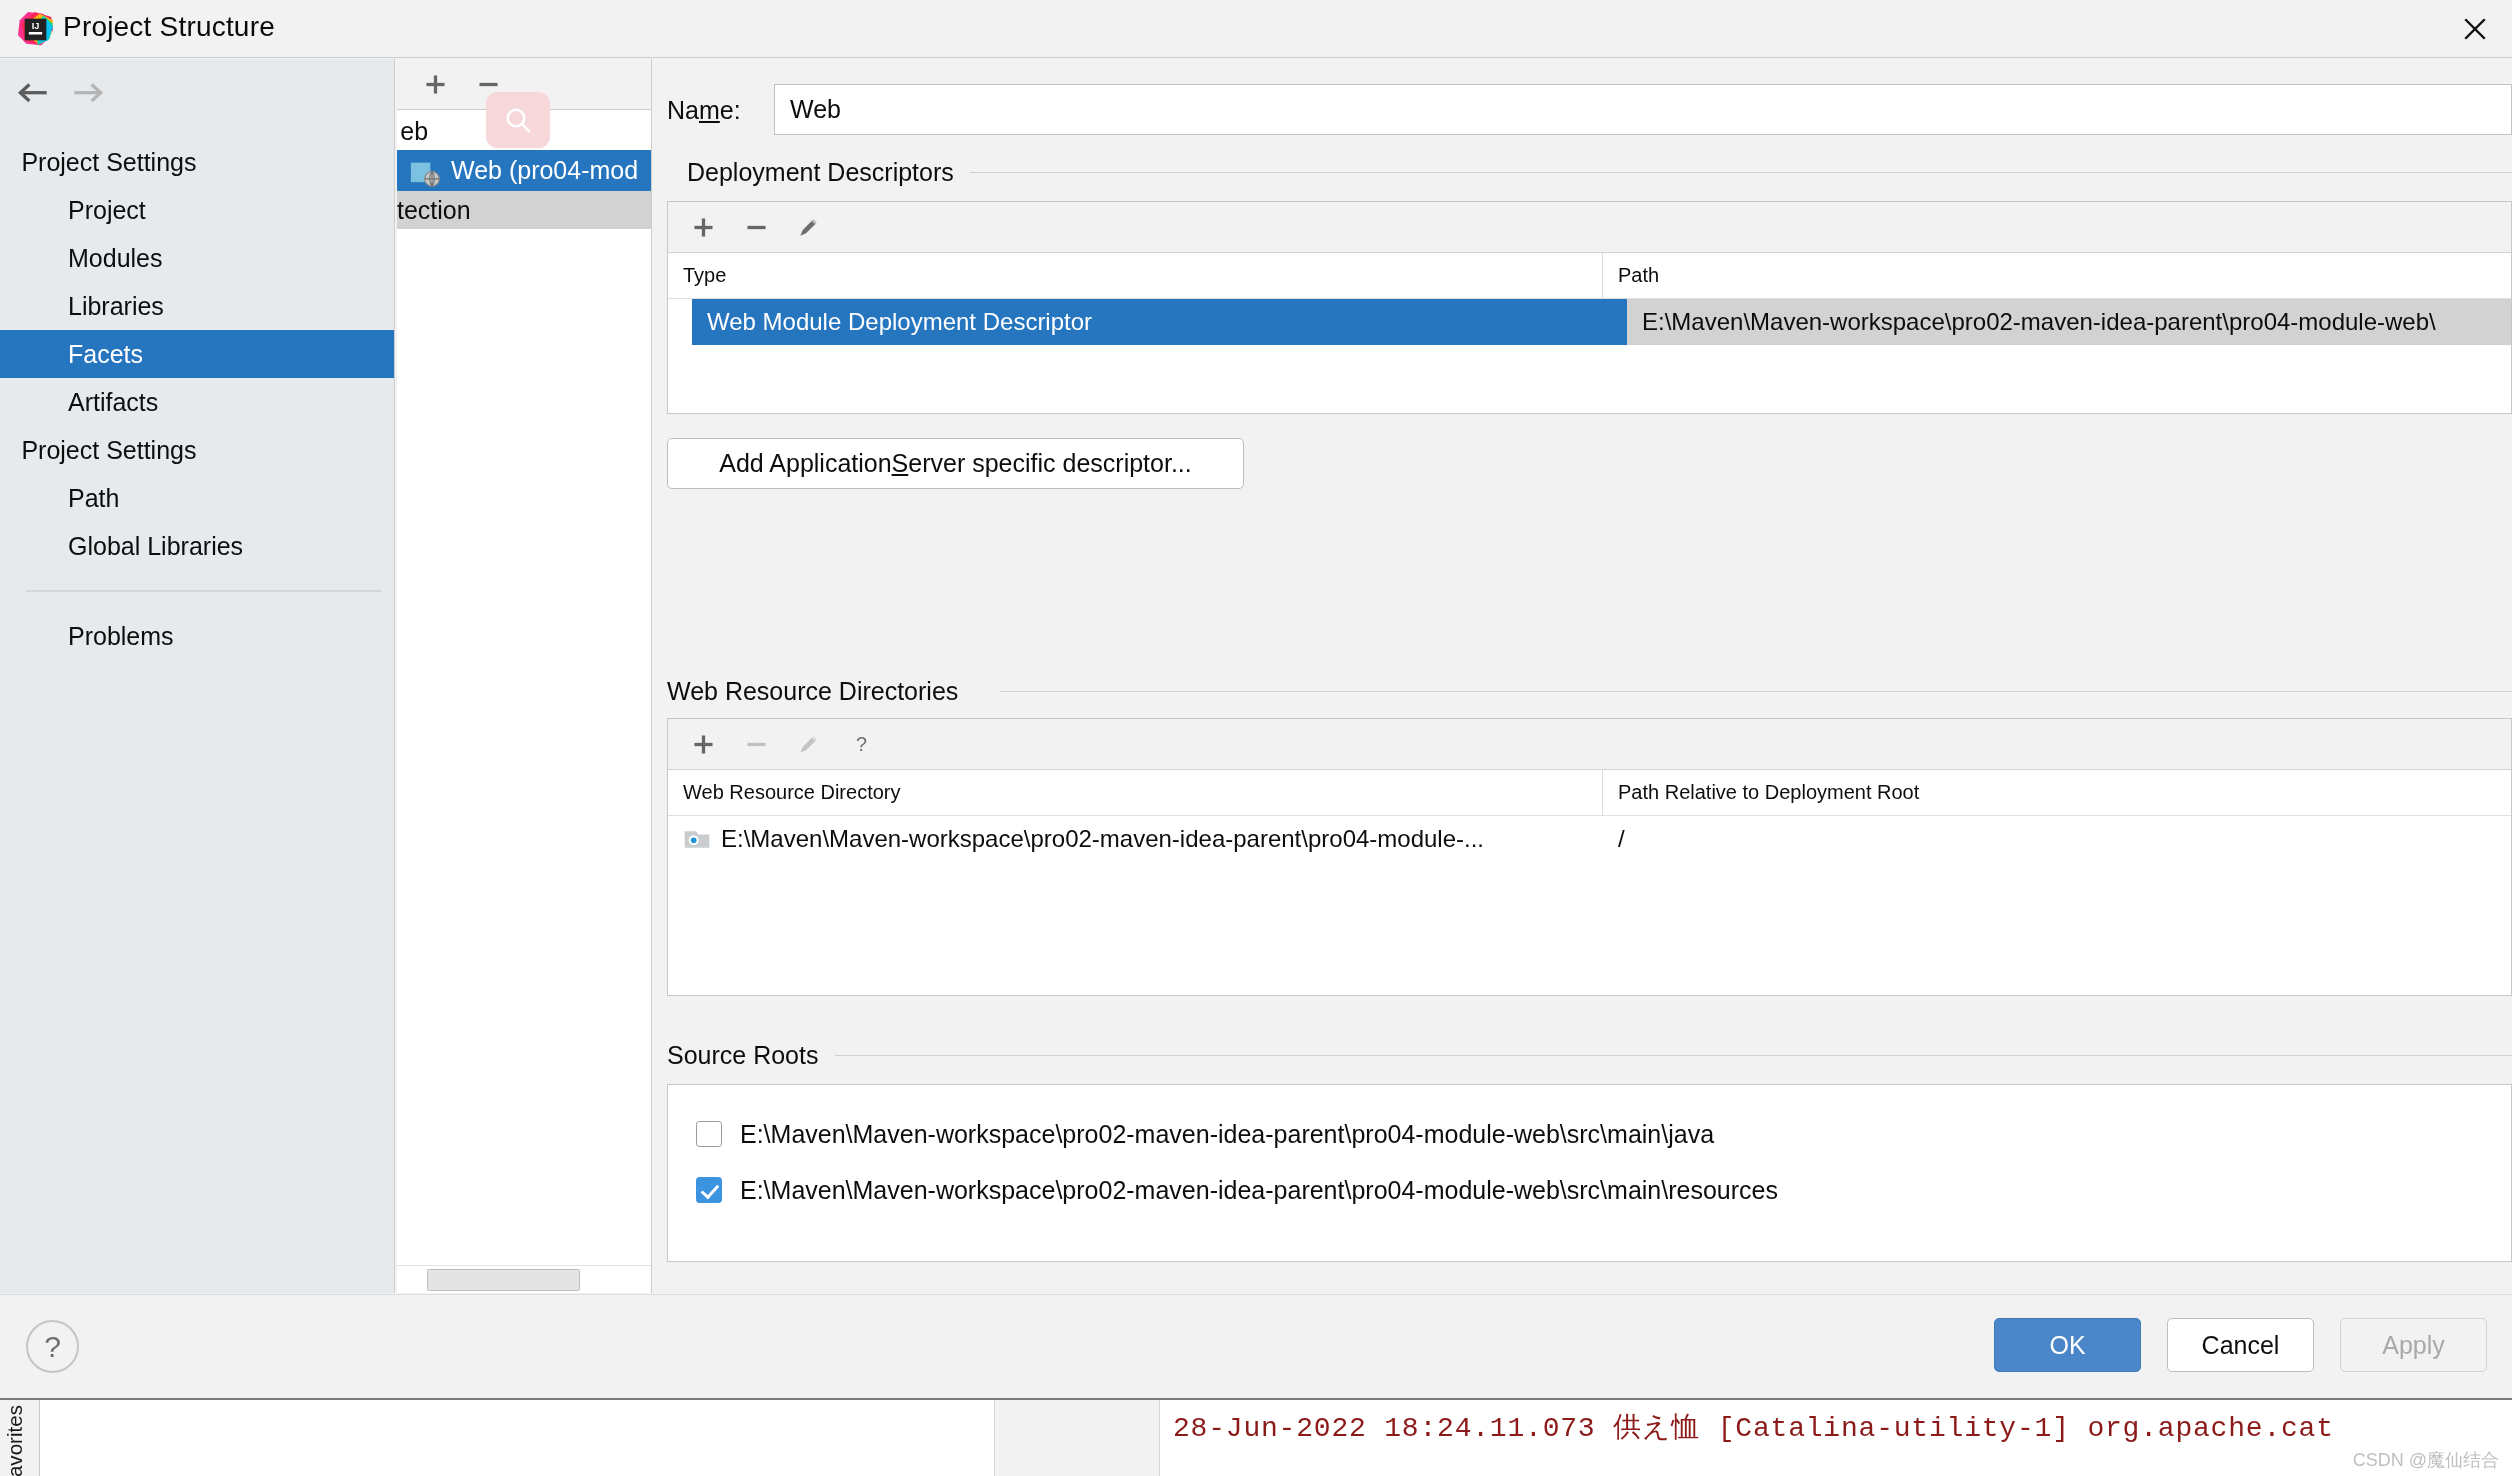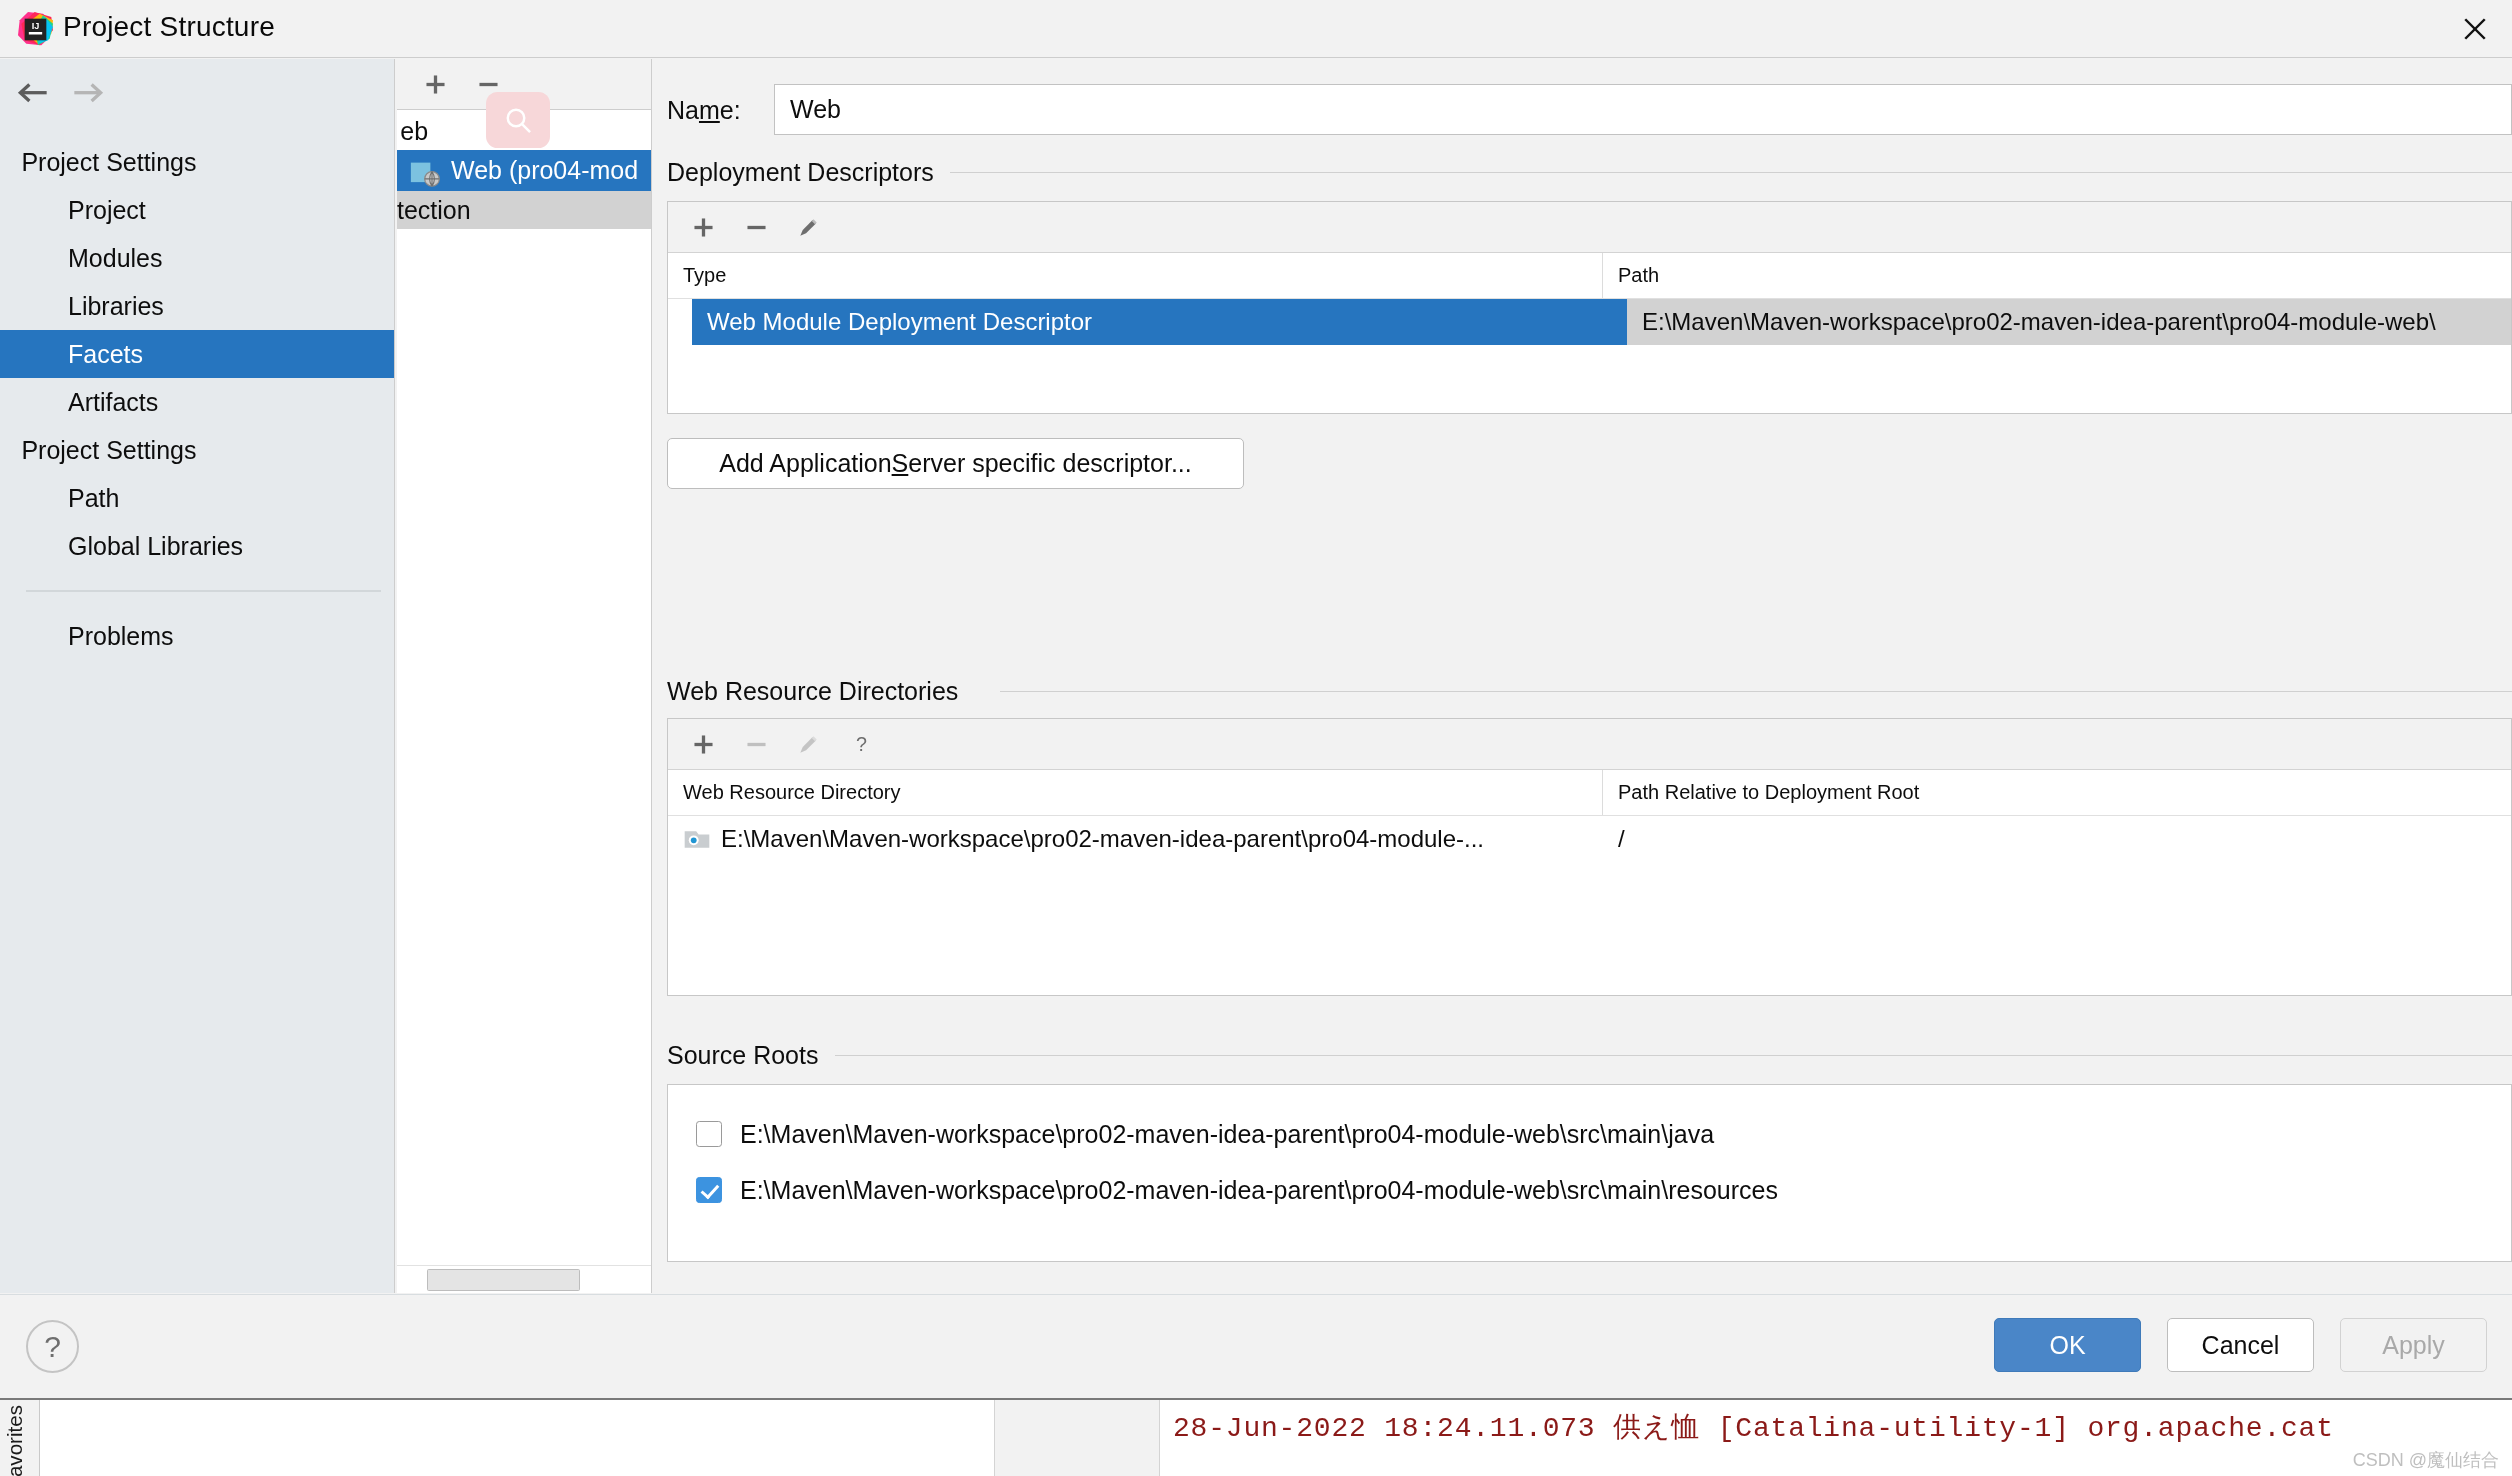--- a/index.html
+++ b/index.html
@@ -388,21 +388,21 @@
       </div>
     </div>
 
     <div class="content">
 
       <div class="name-row">
         <span class="name-label"><span>Na</span><u>m</u><span>e:</span></span>
         <div class="name-input">Web</div>
       </div>
 
-      <div class="section-title-row" style="top:97px;">
+      <div class="section-title-row" style="top:97px;margin-left:20px;">
         <span class="st">Deployment Descriptors</span>
         <span class="rule"></span>
       </div>
 
       <div class="panel-box" style="left:13px; top:142px; right:0; height:213px;">
         <div class="panel-toolbar">
           <span class="tb-btn add">
             <svg width="23" height="23" viewBox="0 0 28 28">
               <line x1="14" y1="3" x2="14" y2="25" stroke="#666" stroke-width="4"></line>
               <line x1="3" y1="14" x2="25" y2="14" stroke="#666" stroke-width="4"></line>

